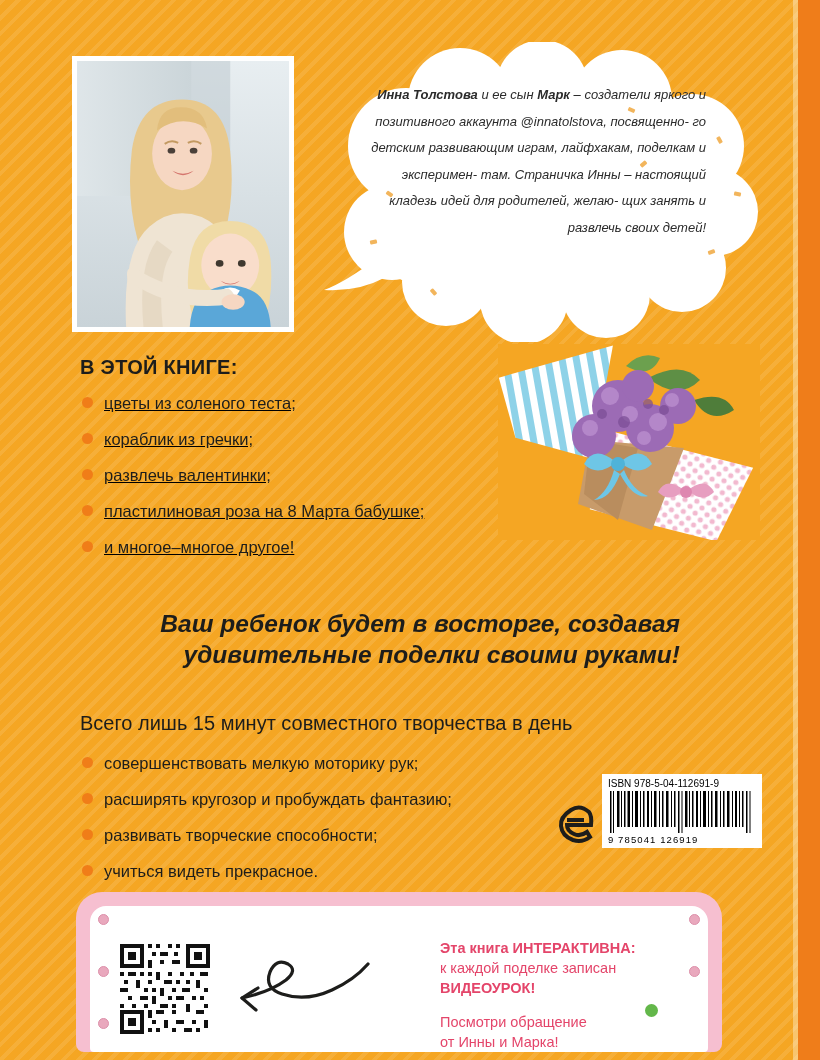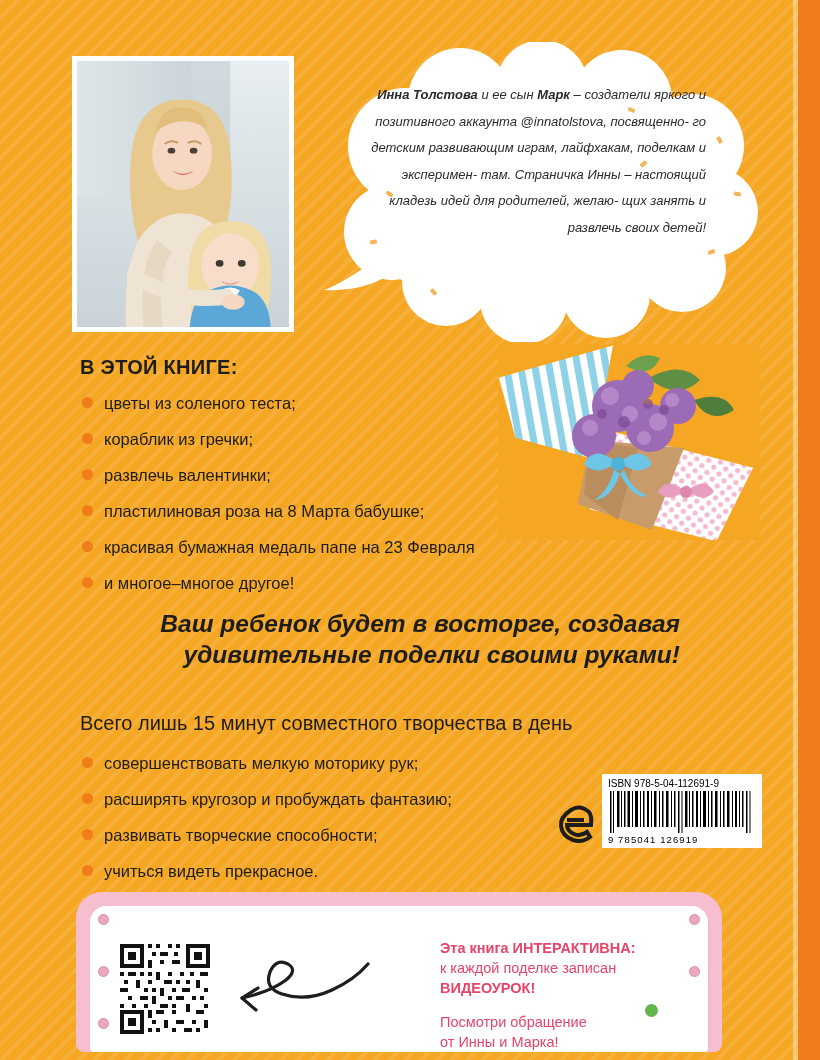--- a/index.html
+++ b/index.html
@@ -85,21 +85,21 @@
     font-size: 20px;
     font-weight: bold;
     color: #1d1d1b;
     letter-spacing: .3px;
   }
   .list {
     position: absolute;
     left: 80px;
     width: 420px;
   }
-  .list.one { top: 392px; }
+  .list.one { top: 392px; text-decoration: underline; }
   .list-item {
     position: relative;
     padding-left: 24px;
     font-size: 16.5px;
     line-height: 22px;
     color: #1d1d1b;
     margin-bottom: 14px;
   }
   .bullet {
     position: absolute;
@@ -329,24 +329,20 @@
       <span class="bullet"></span>
       <span>кораблик из гречки;</span>
     </div>
     <div class="list-item">
       <span class="bullet"></span>
       <span>развлечь валентинки;</span>
     </div>
     <div class="list-item">
       <span class="bullet"></span>
       <span>пластилиновая роза на 8 Марта бабушке;</span>
-    </div>
-    <div class="list-item">
-      <span class="bullet"></span>
-      <span>красивая бумажная медаль папе на 23 Февраля</span>
     </div>
     <div class="list-item">
       <span class="bullet"></span>
       <span>и многое–многое другое!</span>
     </div>
   </div>
 
   <div class="craft-photo">
     <svg viewBox="0 0 262 196" preserveAspectRatio="xMidYMid slice" aria-hidden="true">
       <defs>

